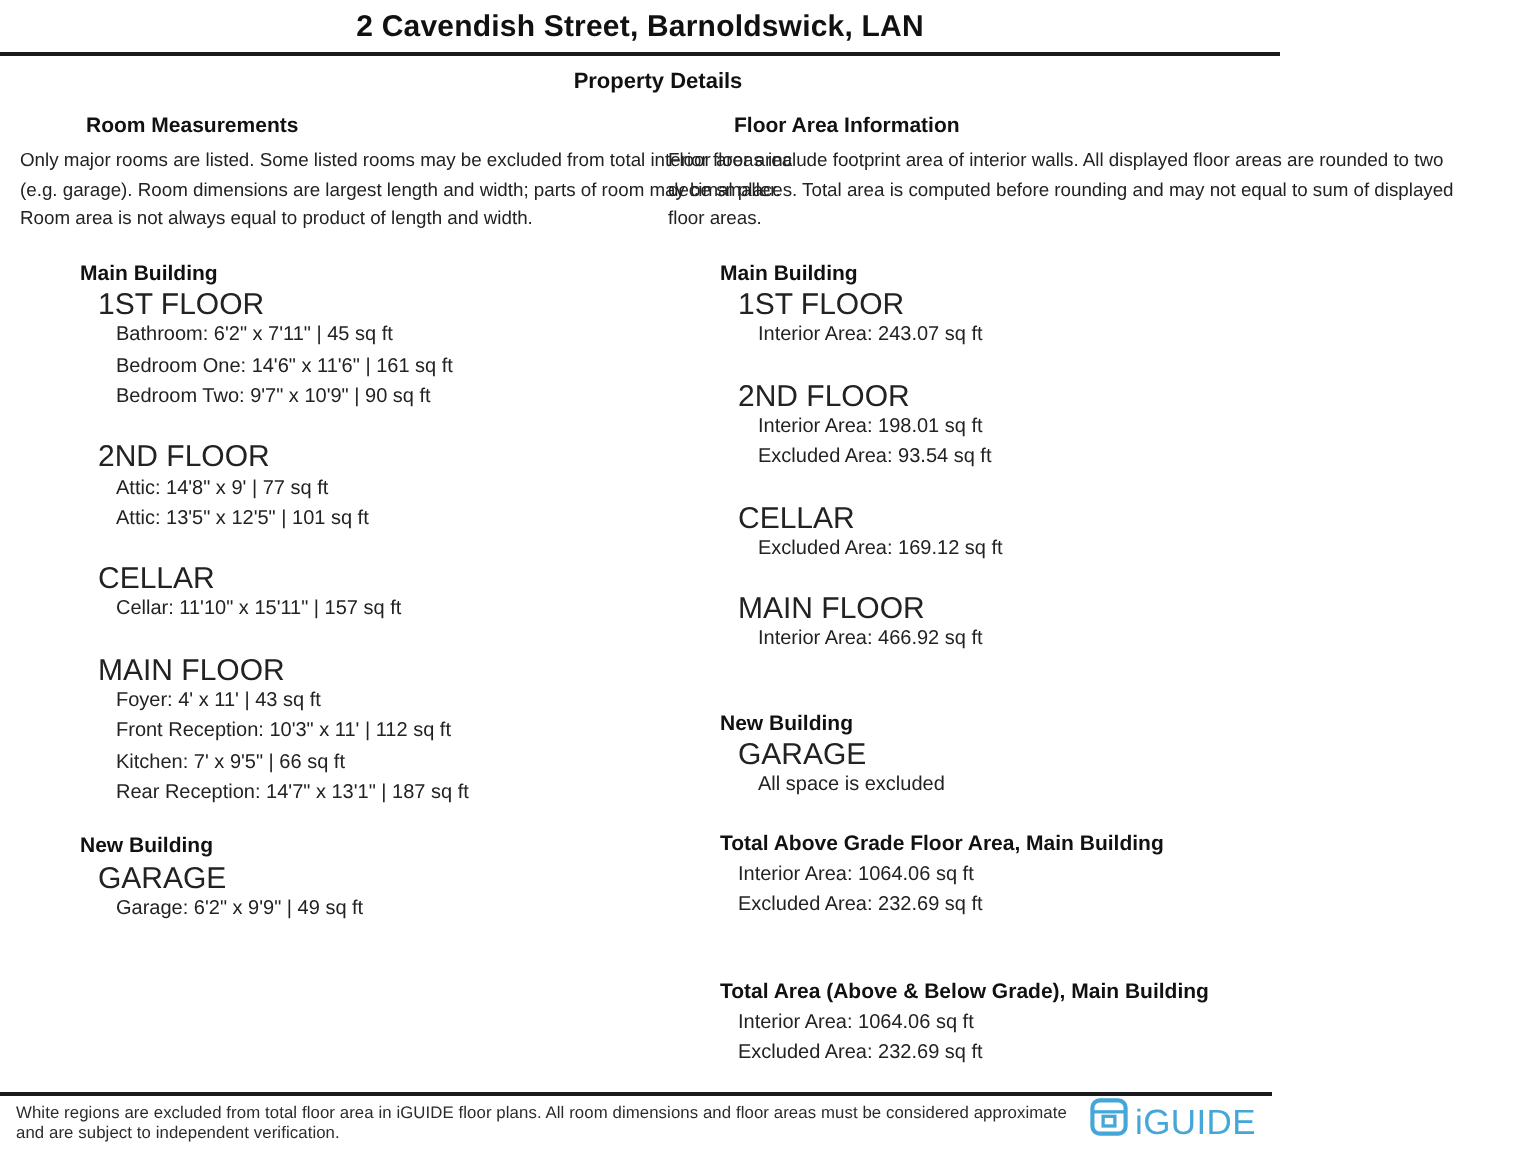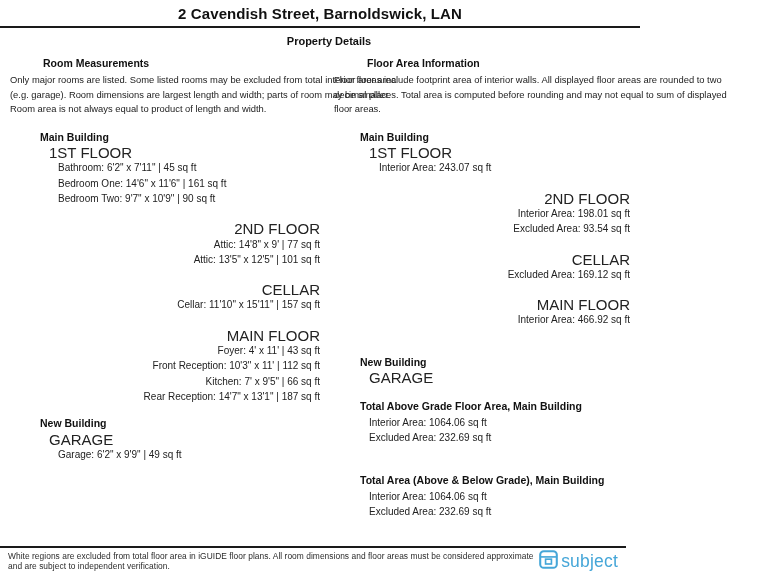--- a/index.html
+++ b/index.html
@@ -59,21 +59,21 @@
   .building.gap-lg { margin-top: 27px; }
   .bname {
     margin-left: 30px;
     font-size: 10.5px;
     font-weight: bold;
     color: #111;
     line-height: 15.3px;
   }
   .col.right .bname { margin-left: 26px; }
   .floor { }
-  .floor + .floor { margin-top: 15px; text-align: right; }
+  .floor + .floor { margin-top: 15px; }
   .fname {
     margin-left: 39px;
     font-size: 15px;
     line-height: 15.3px;
     color: #222;
   }
   .col.right .fname { margin-left: 35px; }
   .row {
     margin-left: 48px;
     font-size: 10px;
@@ -95,21 +95,21 @@
   .trow {
     margin-left: 35px;
     font-size: 10px;
     line-height: 15.3px;
     color: #222;
   }
 
   
   .footer {
     position: absolute;
-    left: 0; right: 14px; bottom: 0;
+    left: 0; right: 4px; bottom: 0;
     height: 30px;
     border-top: 2px solid #1a1a1a;
     display: flex;
     align-items: center;
     justify-content: space-between;
     padding: 0 8px 2px 8px;
     background: #fff;
   }
   .disclaimer {
     font-size: 8.4px;
@@ -207,20 +207,21 @@
         <div class="floor">
           <div class="fname">MAIN FLOOR</div>
           <div class="row">Interior Area: 466.92 sq ft</div>
         </div>
       </div>
 
       <div class="building gap-lg">
         <div class="bname">New Building</div>
         <div class="floor">
           <div class="fname">GARAGE</div>
+          <div class="row">All space is excluded</div>
         </div>
       </div>
 
       <div class="total-block">
         <div class="tname">Total Above Grade Floor Area, Main Building</div>
         <div class="trow">Interior Area: 1064.06 sq ft</div>
         <div class="trow">Excluded Area: 232.69 sq ft</div>
       </div>
 
       <div class="total-block gap-lg">
@@ -238,17 +239,17 @@
   <div class="footer">
     <div class="disclaimer">White regions are excluded from total floor area in iGUIDE floor plans. All room dimensions and floor areas must be considered approximate and are subject to independent verification.</div>
     <div class="brand">
       <span class="brand-icon">
         <svg width="19" height="19" viewBox="0 0 22 22" aria-hidden="true">
           <rect x="1.4" y="1.4" width="19.2" height="19.2" rx="4.2" fill="none" stroke="#45a6d8" stroke-width="2.4"></rect>
           <line x1="2.2" y1="8" x2="19.8" y2="8" stroke="#45a6d8" stroke-width="1.9"></line>
           <rect x="7.6" y="10.6" width="6.8" height="5.6" fill="none" stroke="#45a6d8" stroke-width="1.9"></rect>
         </svg>
       </span>
-      <span class="brand-text" style="color: rgb(69, 166, 216);">subject</span>
+      <span class="brand-text" style="color: rgb(69, 166, 216);">iGUIDE</span>
     </div>
   </div>
 
 </div>
 
 </body></html>

